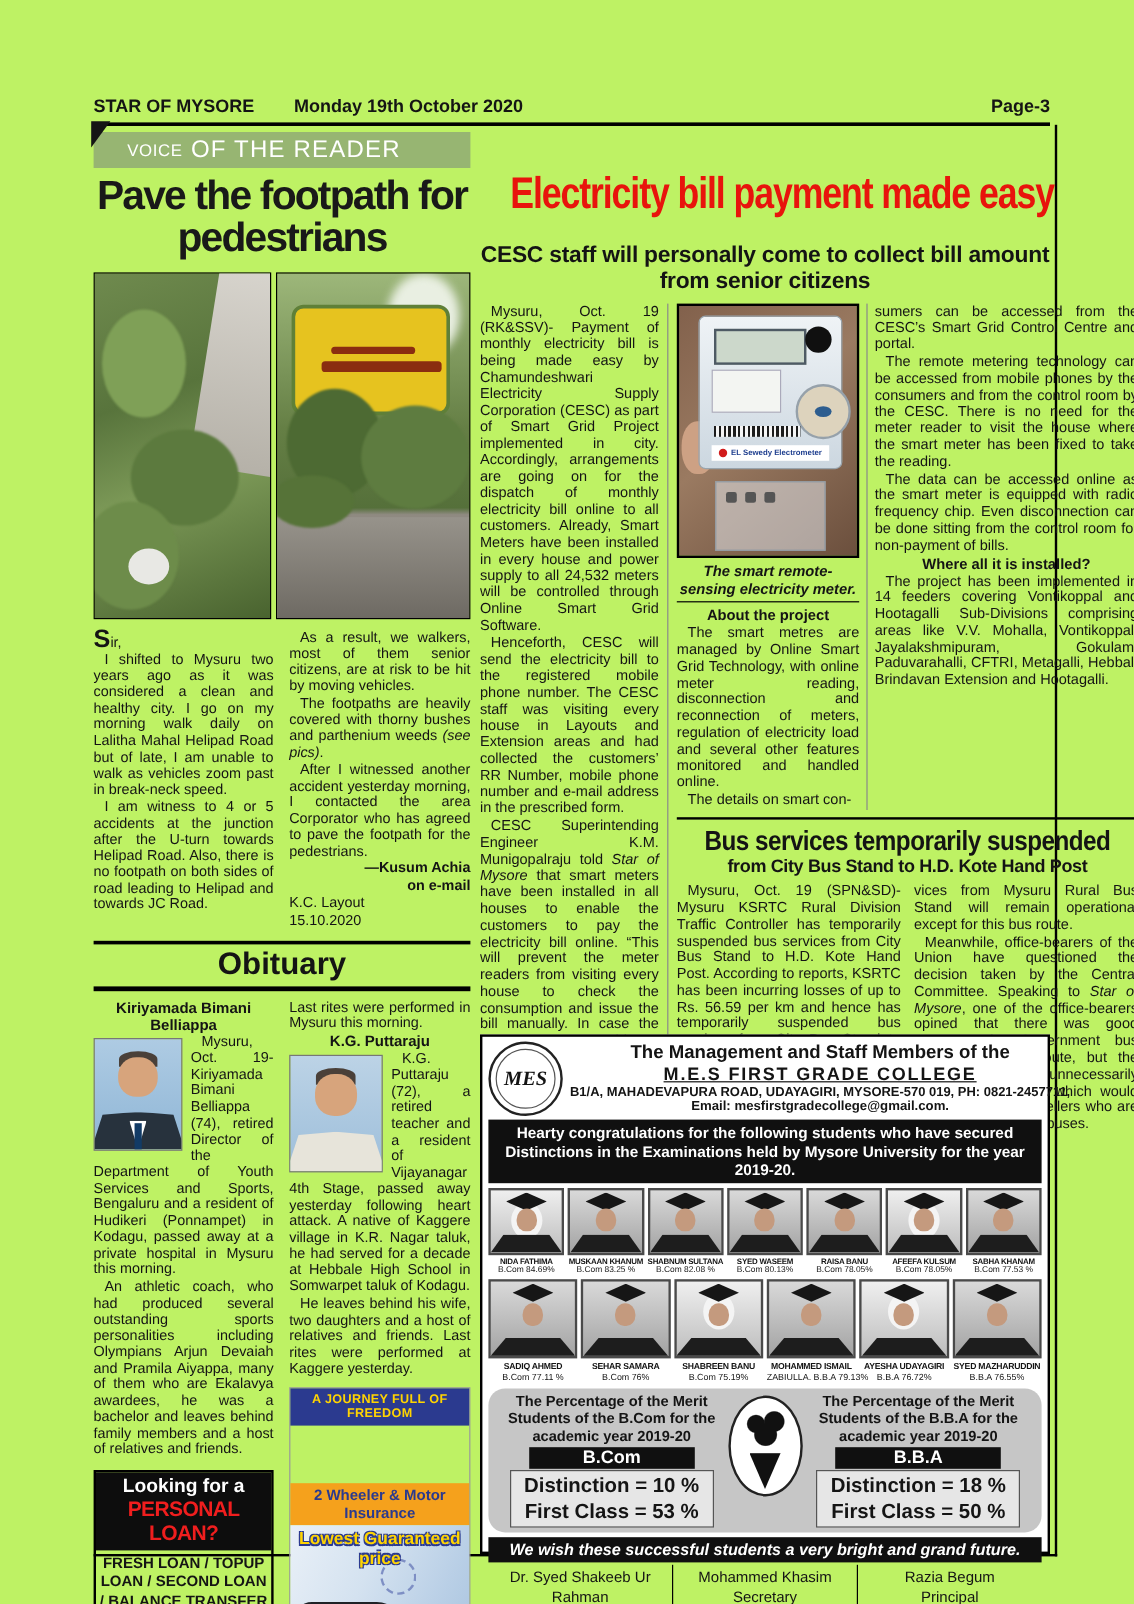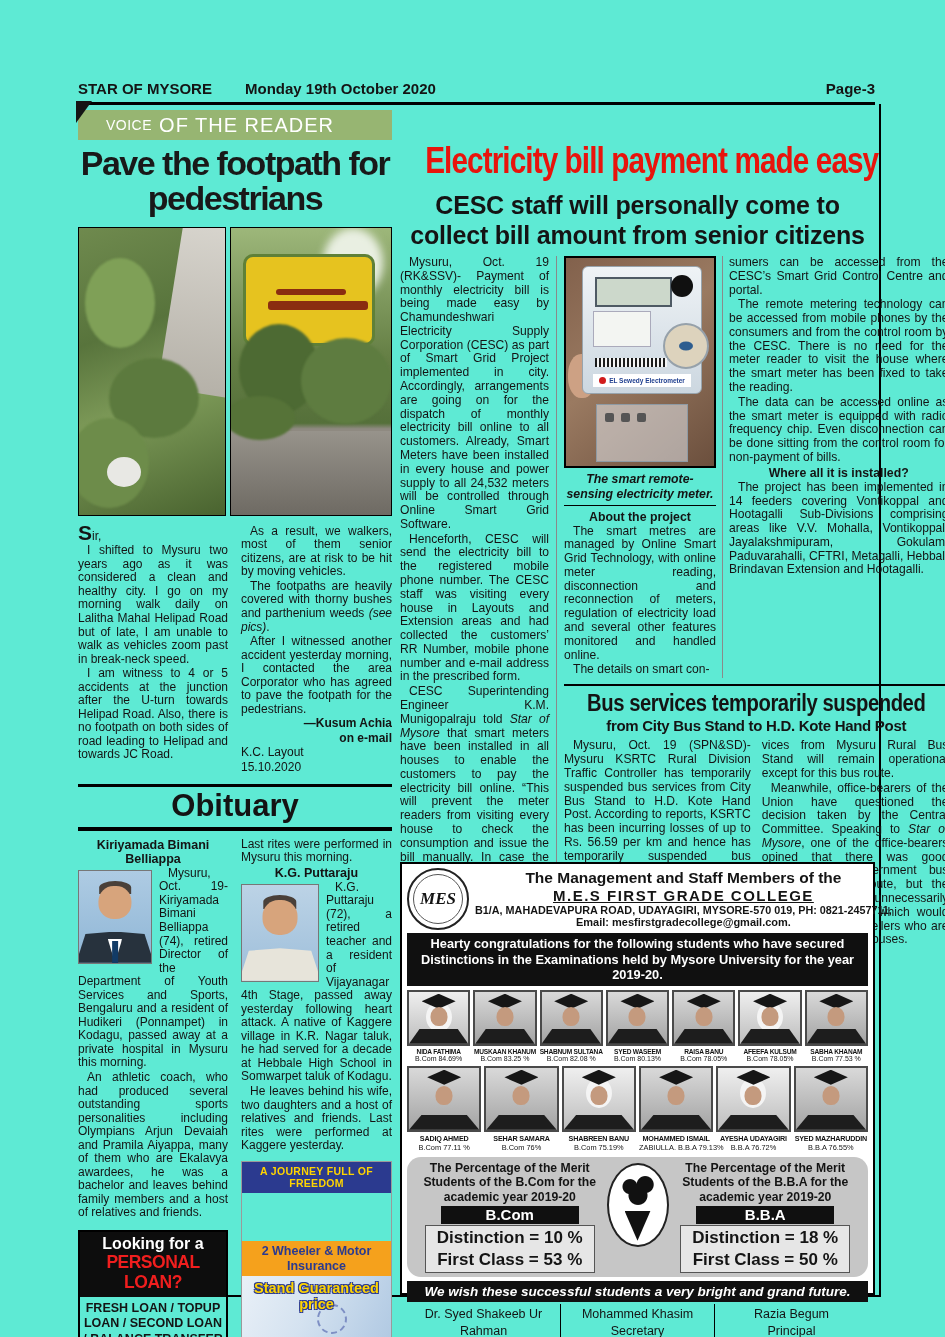--- a/index.html
+++ b/index.html
@@ -1,16 +1,16 @@
 <!DOCTYPE html>
 <html><head>
 <meta charset="utf-8">
 <style>
   html,body{margin:0;padding:0;background:#e9e9e9;}
-  .page{position:relative;width:945px;height:1337px;background:#5eead4;margin:0 auto;
+  .page{position:relative;width:945px;height:1337px;background:#bef264;margin:0 auto;
         font-family:"Liberation Sans",sans-serif;color:#141414;overflow:hidden;}
   
   .masthead{position:absolute;left:78px;top:80px;width:797px;display:flex;align-items:baseline;
             border-bottom:3px solid #000;padding-bottom:5px;}
   .mast-paper{font-size:15px;font-weight:bold;width:167px;}
   .mast-date{font-size:15px;font-weight:bold;}
   .mast-page{font-size:15px;font-weight:bold;margin-left:auto;}
   .rule-right{position:absolute;left:879px;top:104px;width:2px;height:1193px;background:#000;}
   .rule-bottom{position:absolute;left:78px;top:1295px;width:803px;height:2px;background:#000;}
 
@@ -52,21 +52,21 @@
   .body-txt p.cont{text-indent:0;}
   .letter-cols{display:flex;gap:13px;}
   .letter-c1{width:150px;}
   .letter-c2{width:151px;}
   .dropcap{font-size:21px;font-weight:bold;line-height:.8;}
   .signoff{font-weight:bold;text-align:right;text-indent:0 !important;}
   .sign-addr{text-indent:0 !important;}
 
   
   .obit-title{border-top:3px solid #000;border-bottom:4px solid #000;text-align:center;
-              font-size:31px;font-weight:bold;padding:1px 0 3px;margin:8px 0 7px;}
+              font-size:26px;font-weight:bold;padding:1px 0 3px;margin:8px 0 7px;}
   .obit-cols{display:flex;gap:13px;}
   .obit-c1{width:150px;}
   .obit-c2{width:151px;}
   .obit-name{font-weight:bold;text-align:center;text-indent:0 !important;font-size:12.5px;}
   .obit-photo{float:left;width:72px;height:92px;margin:3px 7px 2px 0;position:relative;
               background:linear-gradient(#aecbe3,#8fb6d6);border:1px solid #777;overflow:hidden;}
   .obit-photo.b{width:76px;height:96px;background:linear-gradient(#bcd3e6,#9dbeda);}
   .obit-photo .face{position:absolute;top:16%;left:50%;transform:translateX(-50%);
                     width:46%;height:36%;background:#d7a47c;border-radius:46%;}
   .obit-photo .hair{position:absolute;top:11%;left:50%;transform:translateX(-50%);
@@ -109,21 +109,21 @@
        border-radius:8px 10px 4px 6px;transform:rotate(-8deg);}
   .bike .seat{position:absolute;right:8px;top:4px;width:20px;height:7px;background:#1a1c20;border-radius:3px;}
   .ins-badge{position:absolute;left:50%;top:28px;width:26px;height:26px;border:2px dashed #7e8fc4;
        border-radius:50%;z-index:1;}
 
   
   .elec{position:absolute;left:400px;top:112px;width:475px;}
   .elec-hl{text-align:left;color:#e8140c;white-space:nowrap;margin-top:30px;}
   .elec-hl-inner{display:inline-block;font-size:33px;font-weight:bold;letter-spacing:-1px;
        transform:scaleX(.9) scaleY(1.12);transform-origin:center;}
-  .elec-sub{font-size:25px;font-weight:bold;text-align:center;line-height:1.18;margin:11px 0 6px;letter-spacing:-.2px;}
+  .elec-sub{font-size:19px;font-weight:bold;text-align:center;line-height:1.18;margin:22px 0 6px;letter-spacing:-.2px;}
   .news-txt{font-size:12.1px;line-height:1.14;text-align:justify;}
   .news-txt p{margin:0 0 1px;text-indent:9px;}
   .news-txt p.cont{text-indent:0;}
   .elec-row{display:flex;}
   .e-c1{width:149px;flex:none;}
   .e-right{flex:1;margin-left:7px;border-left:1px solid #8a8a8a;padding-left:7px;}
   .elec-subrow{display:flex;}
   .e-c2{width:152px;flex:none;}
   .e-c3{flex:1;margin-left:6px;border-left:1px solid #8a8a8a;padding-left:6px;}
   .mini-head{font-weight:bold;text-align:center;text-indent:0 !important;font-size:12.3px;}
@@ -314,21 +314,21 @@
               <span class="suit"></span>
             </span>
           <span>K.G. Puttaraju (72), a retired teacher and a resident of Vijayanagar 4th Stage, passed away yesterday following heart attack. A native of Kaggere village in K.R. Nagar taluk, he had served for a decade at Hebbale High School in Somwarpet taluk of Kodagu.</span>
         </p>
         <p>He leaves behind his wife, two daughters and a host of relatives and friends. Last rites were performed at Kaggere yesterday.</p>
 
         <div class="ins-ad">
           <div class="ins-b1">A JOURNEY FULL OF FREEDOM</div>
           <div class="ins-b2">2 Wheeler &amp; Motor Insurance</div>
           <div class="ins-scene">
-            <div class="ins-tag">Stand Guaranteed price</div>
+            <div class="ins-tag">Lowest Guaranteed price</div>
             <div class="ins-badge"></div>
             <div class="car"></div>
             <div class="wheel w1"></div>
             <div class="wheel w2"></div>
             <div class="bike">
               <span class="bw bw1"></span>
                 <span class="bw bw2"></span>
                 <span class="tank"></span>
                 <span class="seat"></span>
             </div>

